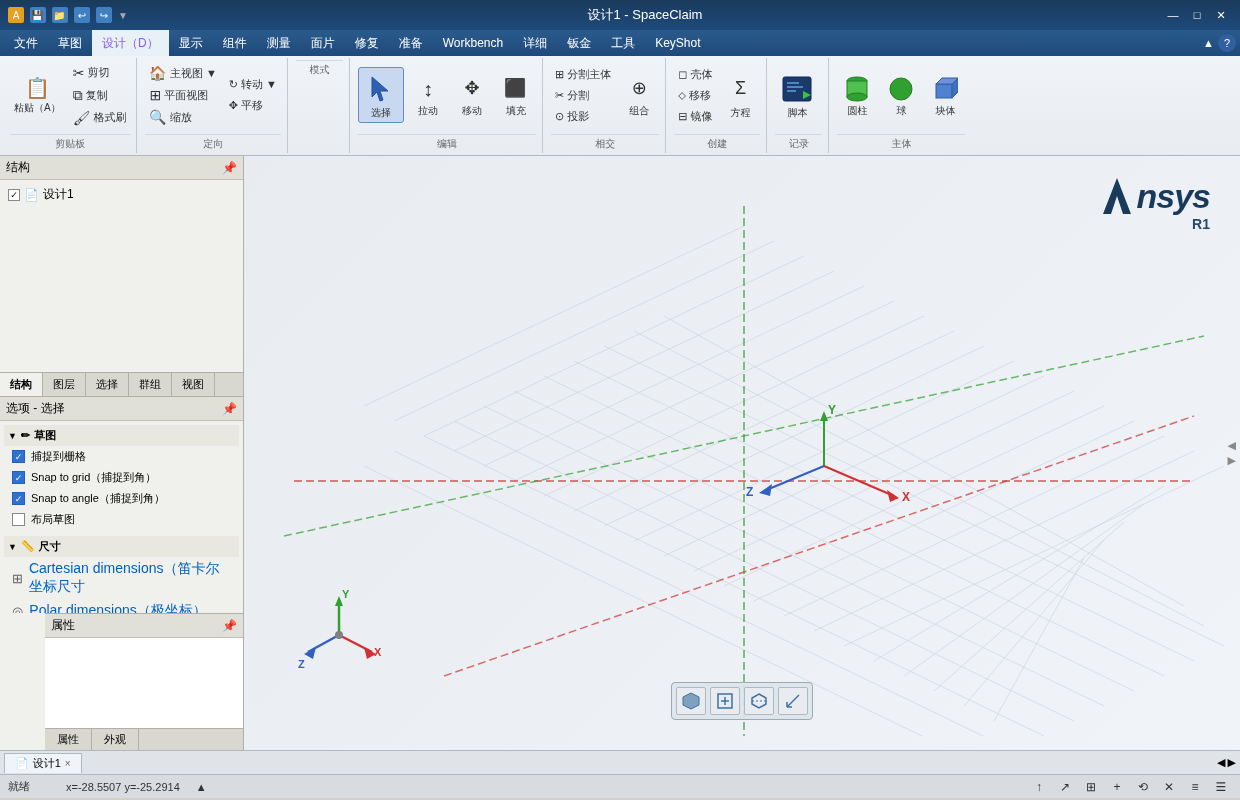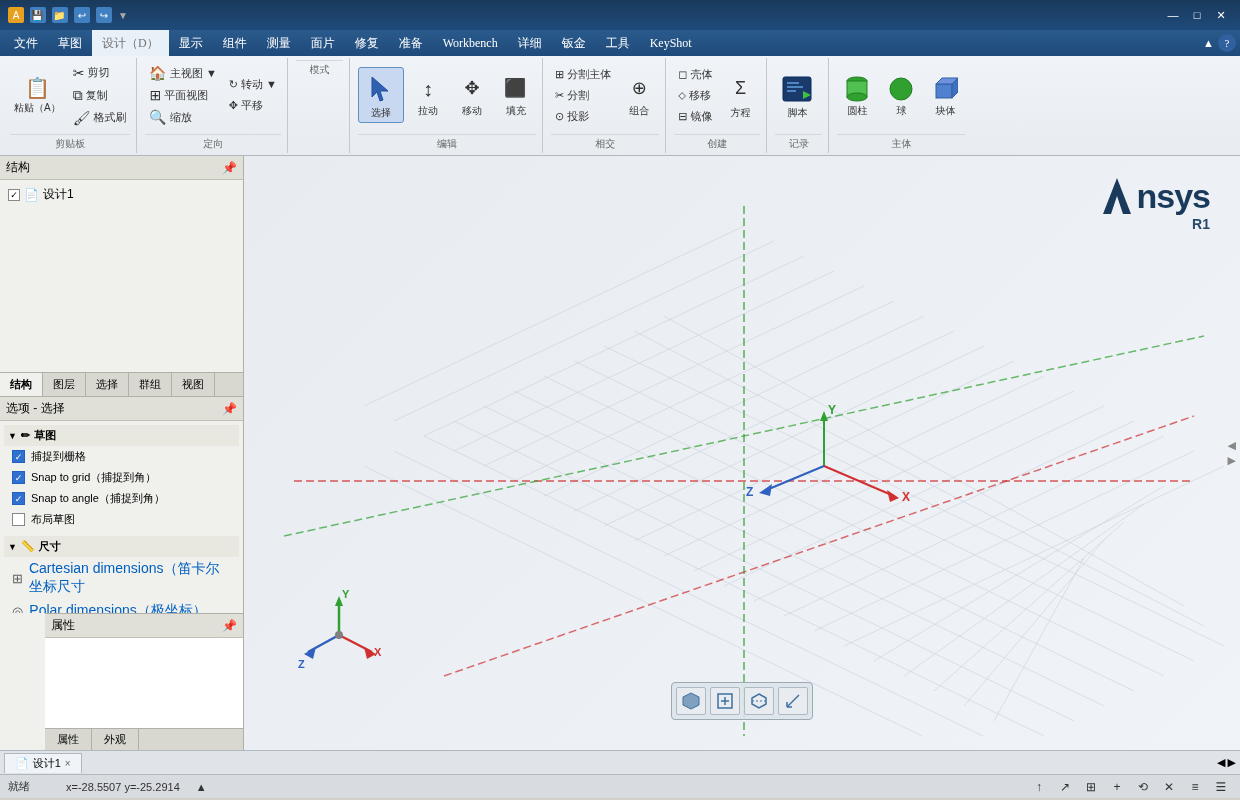--- a/index.html
+++ b/index.html
@@ -25,30 +25,29 @@
 
     
     #menubar {
       height: 26px;
       background: linear-gradient(to bottom, #2a5a8c, #1e4a7a);
       display: flex;
       align-items: center;
       padding: 0 4px;
       color: white;
       font-size: 12px;
-      font-family: Liberation Serif, serif;
     }
     .menu-item {
       padding: 2px 10px;
       cursor: pointer;
       height: 100%;
       display: flex;
       align-items: center;
     }
-    .menu-item.active { background: #e8f0f8; color: #737373; text-align: center; }
+    .menu-item.active { background: #e8f0f8; color: #8b5cf6; text-align: center; }
     #menubar-right { margin-left: auto; display: flex; align-items: center; gap: 4px; }
 
     
     #ribbon {
       height: 100px;
       background: linear-gradient(to bottom, #f0f4f8, #e8ecf0);
       border-bottom: 1px solid #b0b8c0;
       display: flex;
       flex-direction: column;
     }
@@ -325,20 +324,21 @@
 
 <div id="titlebar">
   <div id="titlebar-left">
     <div class="title-icon orange">A</div>
     <div class="title-icon blue">💾</div>
     <div class="title-icon blue">📁</div>
     <div class="title-icon blue">↩</div>
     <div class="title-icon blue">↪</div>
     <span style="font-size:10px;color:#aaa;">▼</span>
   </div>
+  <span id="titlebar-title">设计1 - SpaceClaim</span>
   <div id="titlebar-controls">
     <div class="win-btn">—</div>
     <div class="win-btn">□</div>
     <div class="win-btn close">✕</div>
   </div>
 </div>
 
 <div id="menubar">
   <div class="menu-item">文件</div>
   <div class="menu-item">草图</div>
@@ -601,21 +601,21 @@
     </div>
   </div>
 
   <div id="viewport">
 
     <div id="ansys-logo">
       <div style="display:flex;align-items:center;gap:4px;">
         <svg width="32" height="40" viewBox="0 0 32 40">
             <polygon points="16,2 2,38 10,38 16,20 22,38 30,38" fill="#1a3a5c" stroke="none"></polygon>
           </svg>
-        <span style="font-size:34px;font-weight:bold;color:#1a3a5c;letter-spacing:-1px;">nsys</span>
+        <span style="font-size:34px;font-weight:bold;font-style:italic;color:#1a3a5c;letter-spacing:-1px;">nsys</span>
       </div>
       <div style="font-size:14px;color:#2a4a6c;text-align:right;font-weight:bold;">R1</div>
     </div>
 
     <svg id="grid-canvas" viewBox="0 0 996 580">
       <defs>
         <pattern id="smallgrid" width="20" height="20" patternUnits="userSpaceOnUse" patternTransform="rotate(-30) skewX(0) scale(1,0.5)">
           <path d="M 20 0 L 0 0 0 20" fill="none" stroke="#c8d0dc" stroke-width="0.5"></path>
         </pattern>
       </defs>

